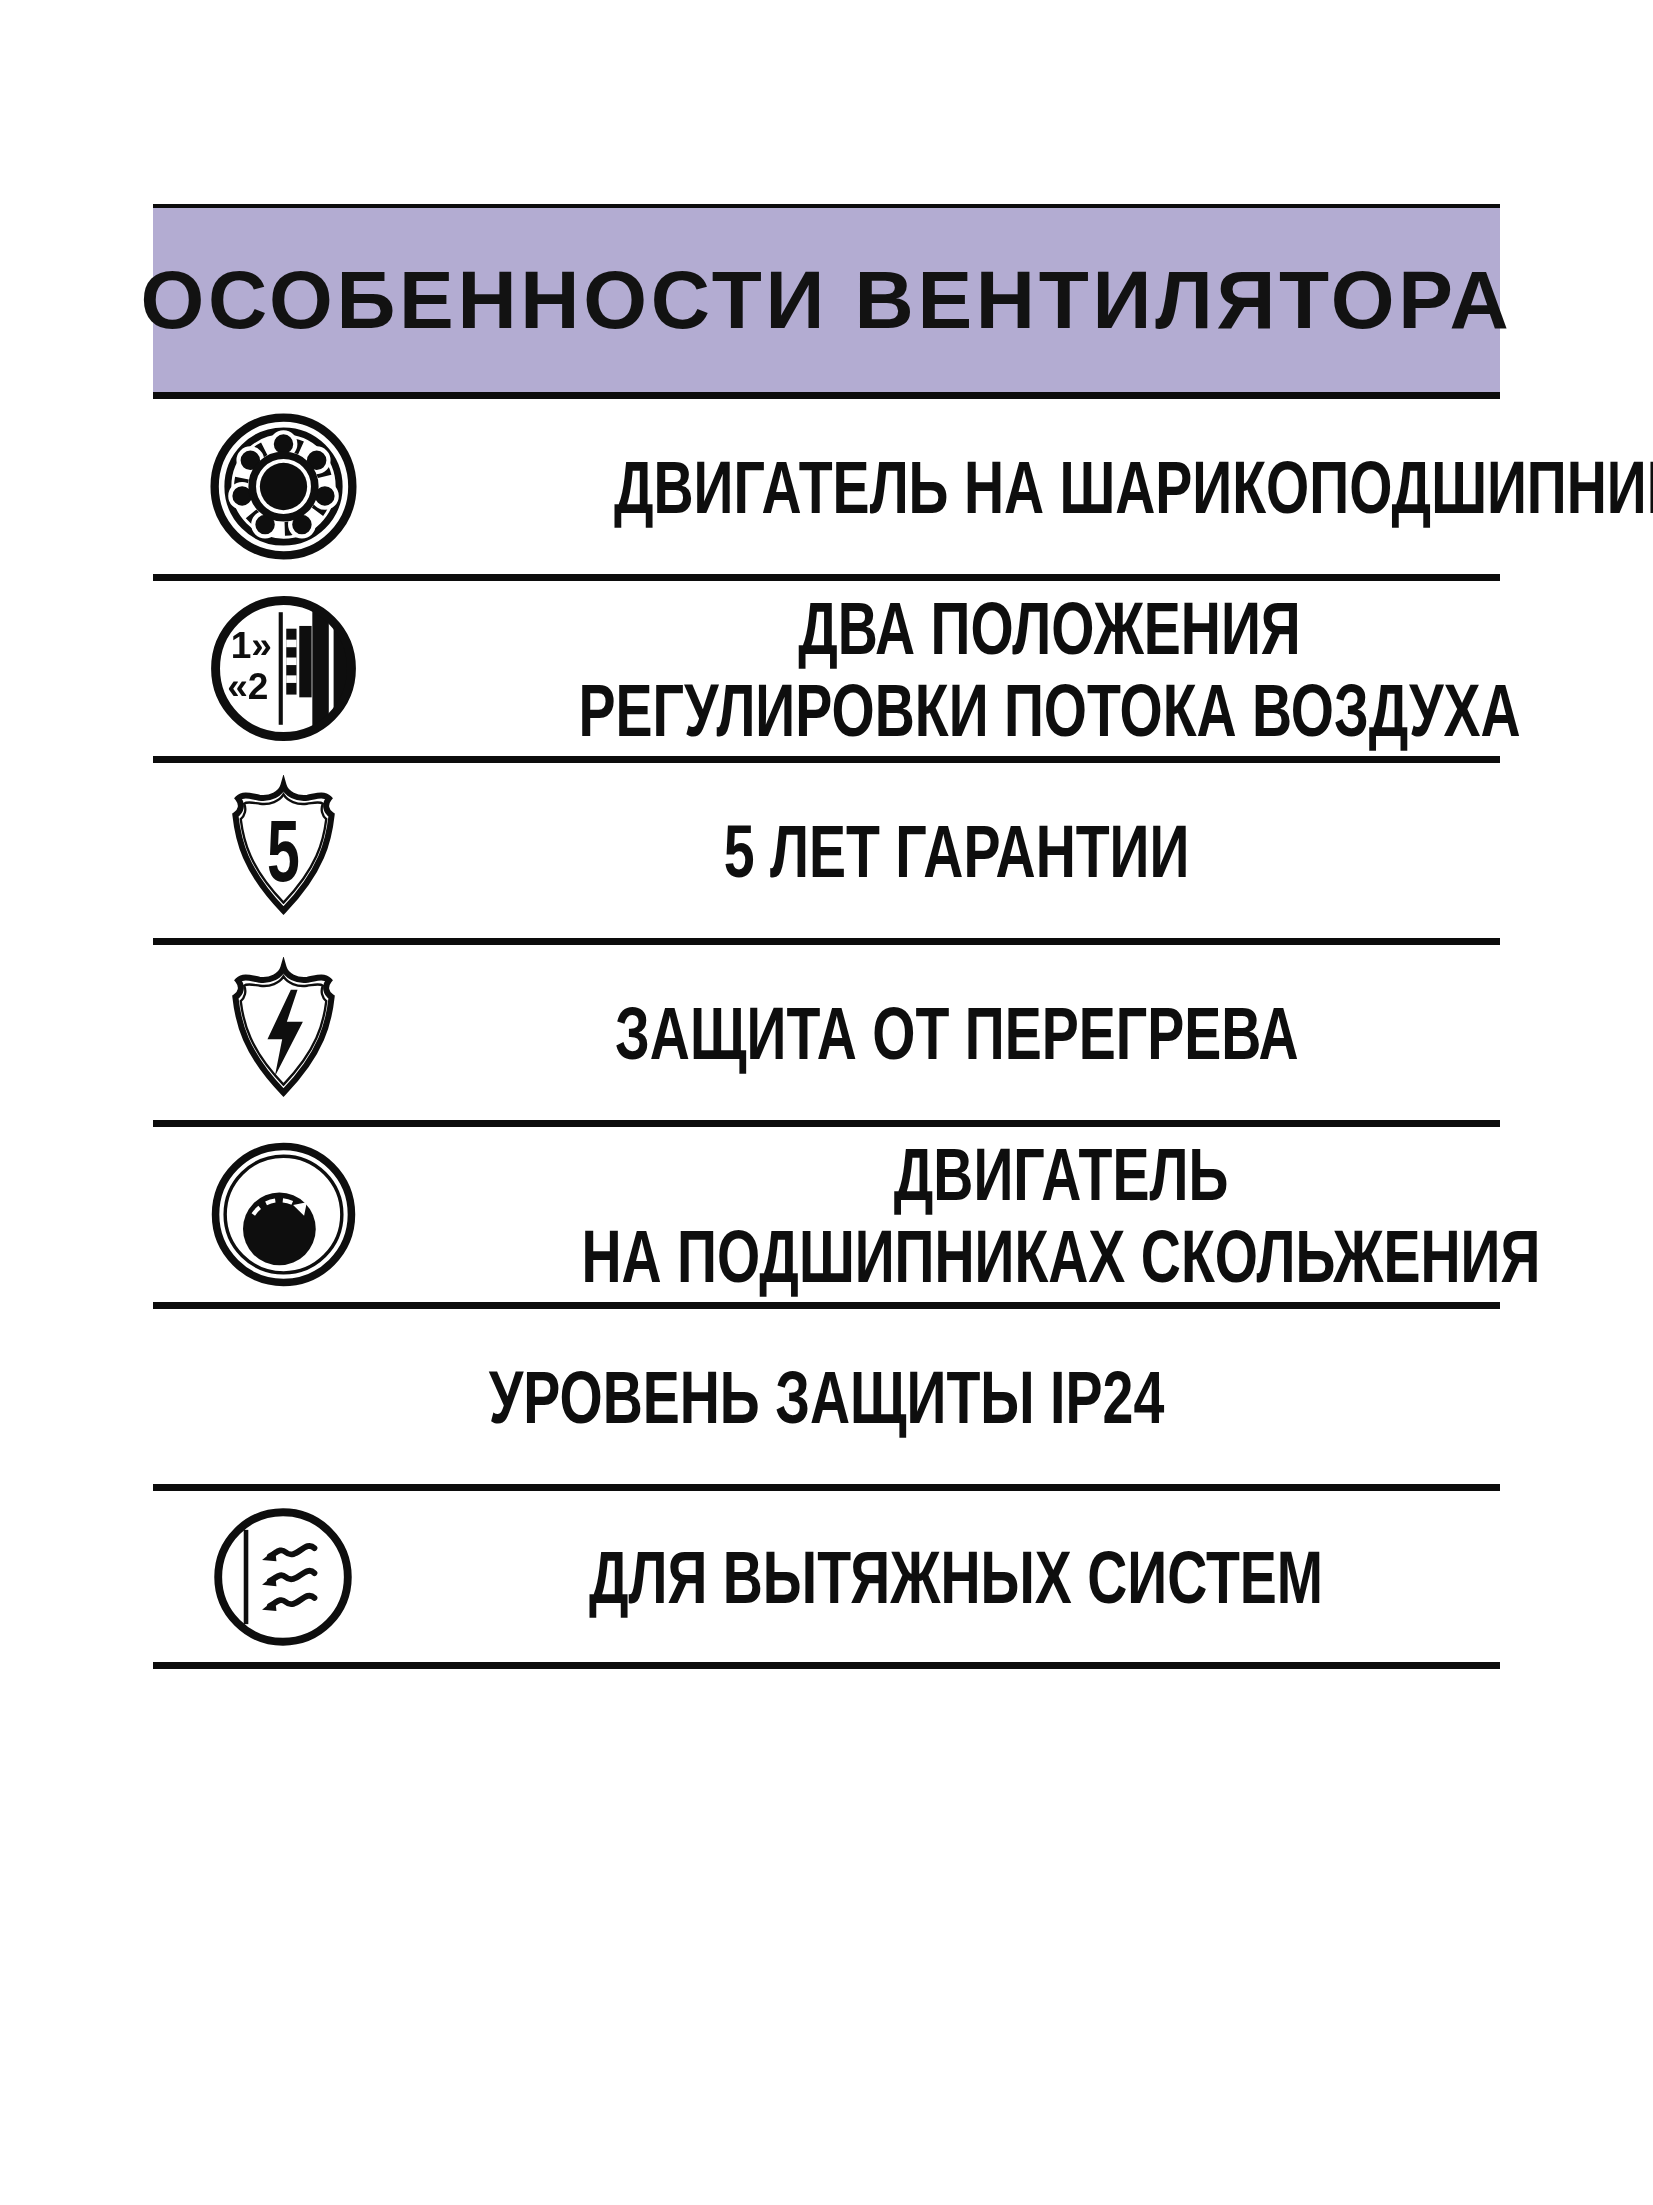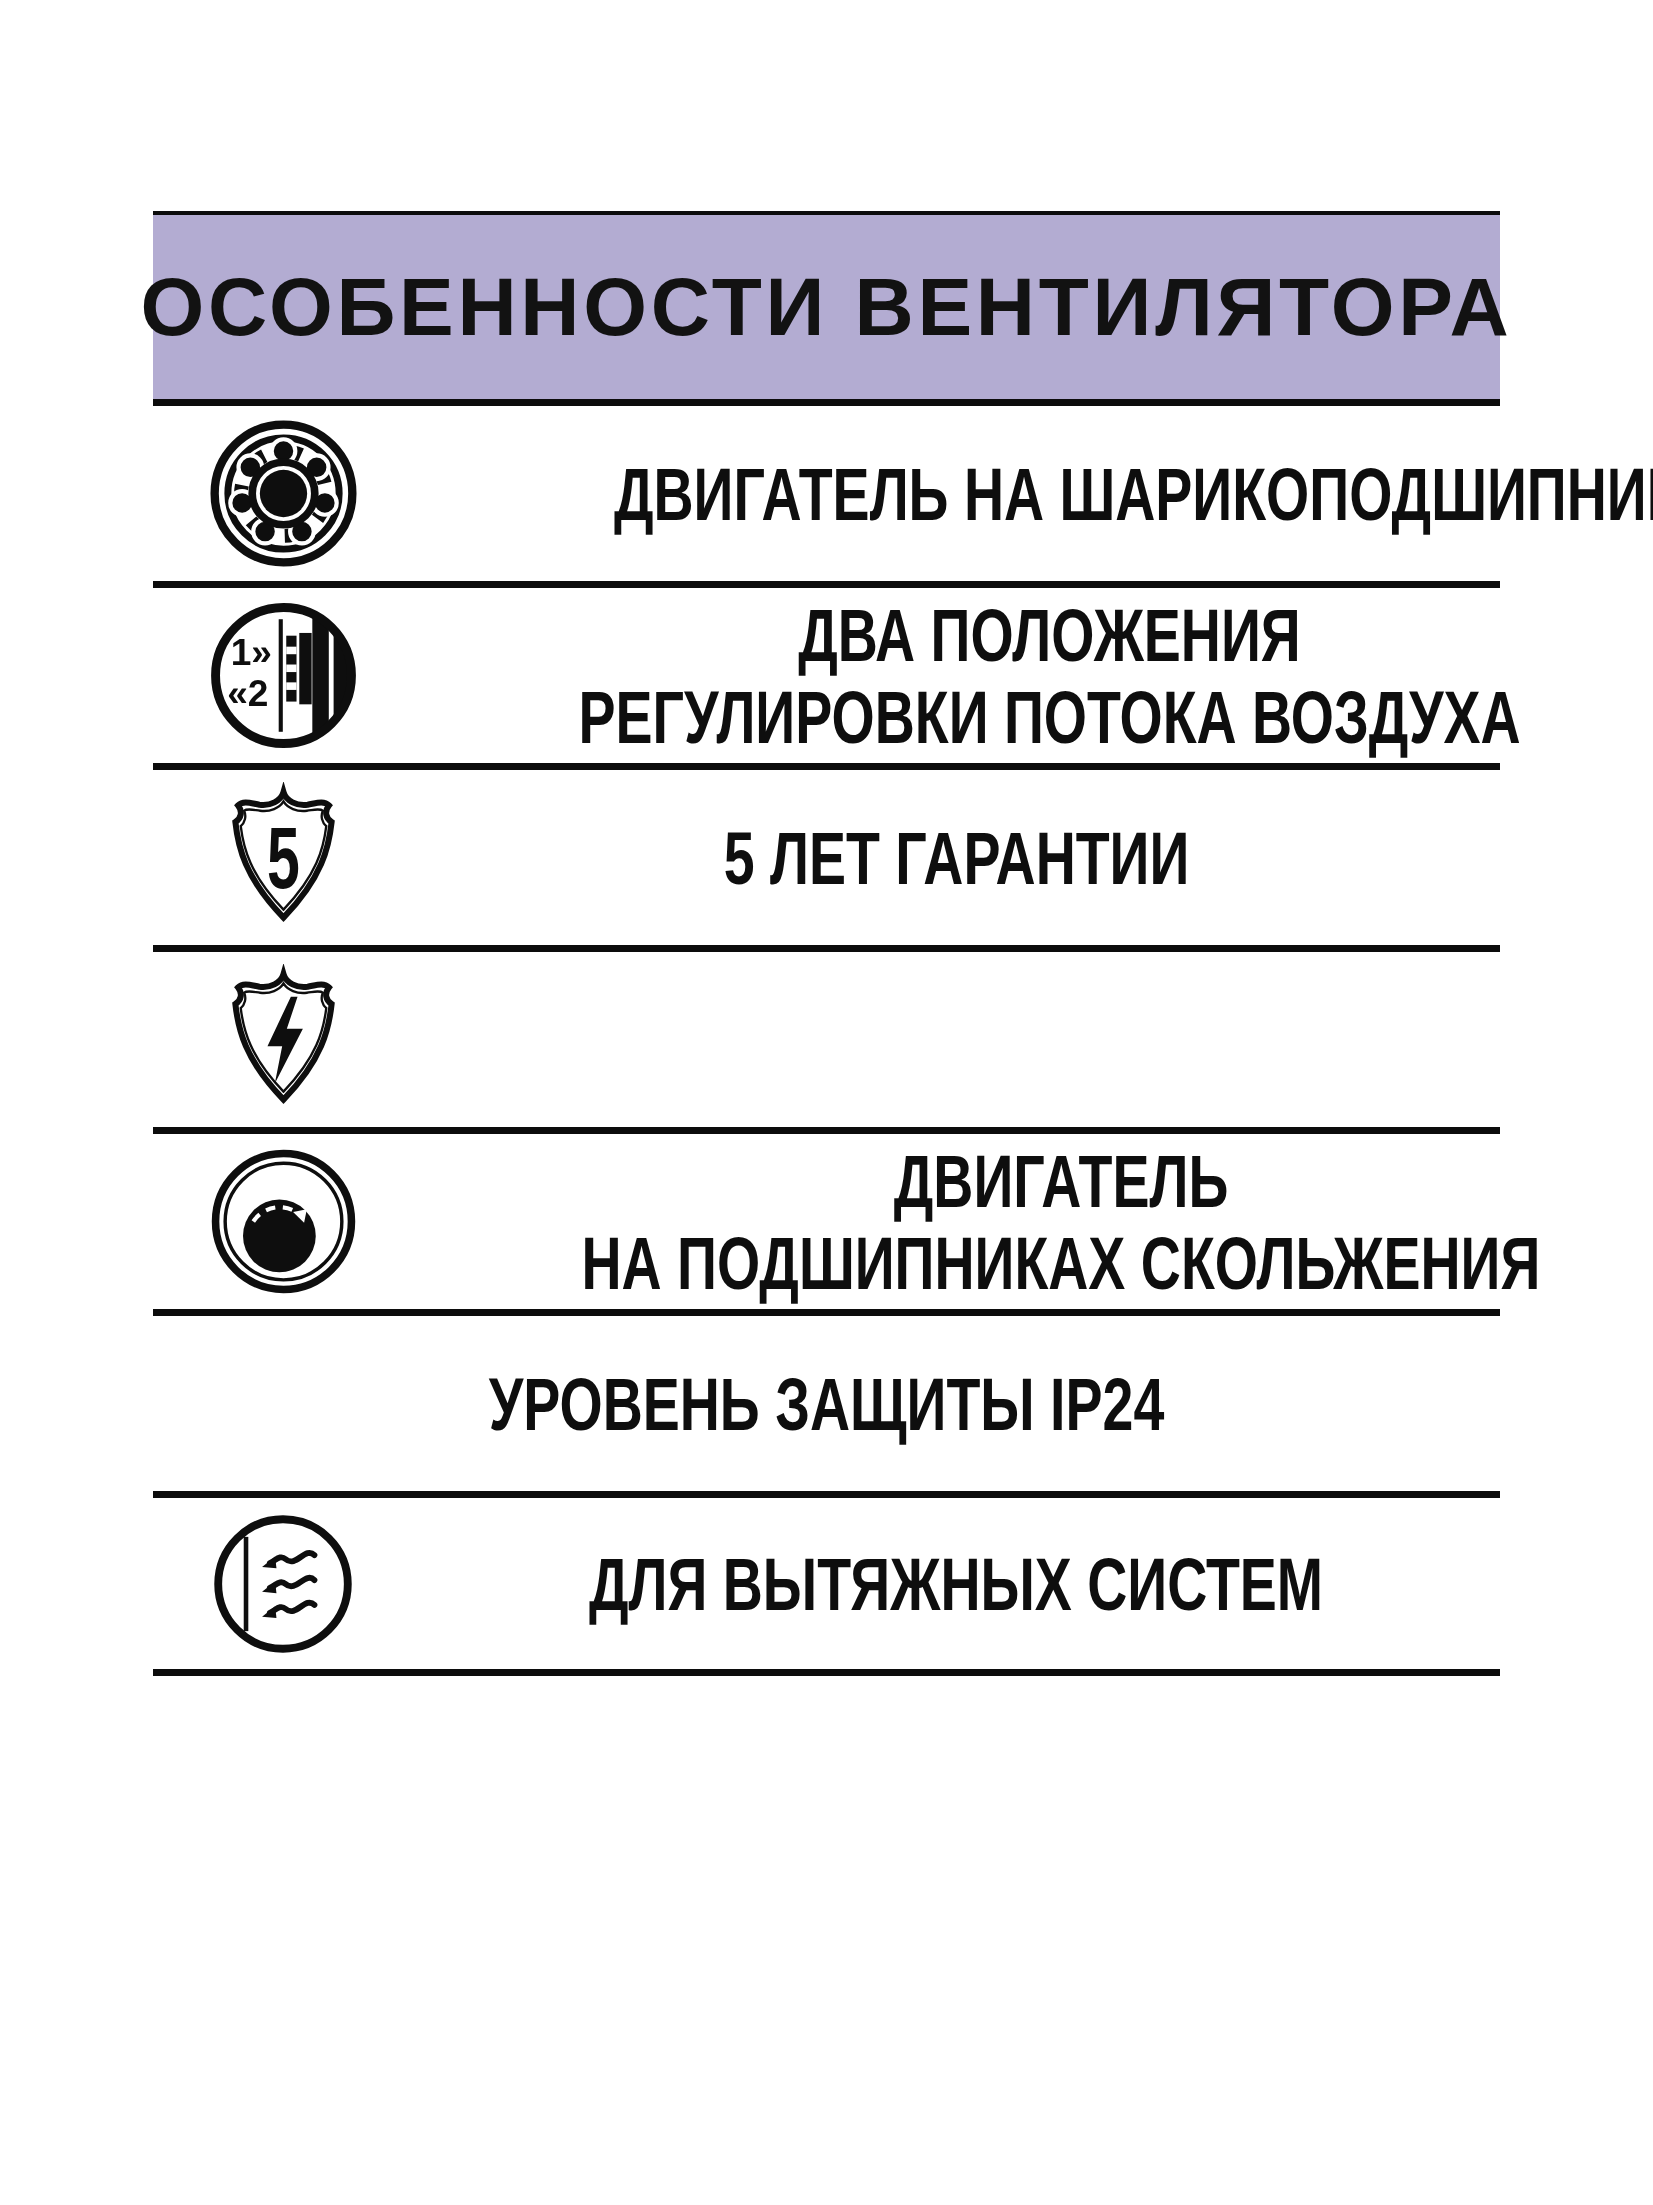--- a/index.html
+++ b/index.html
@@ -1,18 +1,18 @@
 <!DOCTYPE html>
 <html style="font-size:11.8px"><head>
 <meta charset="utf-8">
 <style>
   html,body{margin:0;padding:0;background:#ffffff;}
   .page{position:relative;width:1654px;height:2205px;background:#ffffff;
         font-family:"Liberation Sans",sans-serif;color:#101010;overflow:hidden;}
-  .content{position:absolute;left:153px;top:211px;width:1347px;}
+  .content{position:absolute;left:153px;top:204px;width:1347px;}
   .band{box-sizing:border-box;height:195px;border-top:4.4px solid #0c0c0c;border-bottom:7.4px solid #0c0c0c;
         display:flex;align-items:center;justify-content:center;}
   .band-title{font-size:82px;font-weight:bold;letter-spacing:3.7px;color:#121212;white-space:nowrap;}
   .row{box-sizing:border-box;height:182px;border-bottom:7.4px solid #0c0c0c;
        display:flex;align-items:center;}
   .row.last{height:178px;}
   .icon-cell{width:260px;flex:0 0 260px;display:flex;align-items:center;justify-content:center;}
   .icon-cell svg{display:block;}
   .text-cell{flex:1;display:flex;flex-direction:column;align-items:center;justify-content:center;}
   .fline{font-size:75px;font-weight:bold;line-height:82px;white-space:nowrap;color:#0e0e0e;
@@ -106,20 +106,23 @@
         <svg width="147" height="151" viewBox="0 0 220 220">
           <path d="M110 12 C114 26 130 33 146 31 C158 29 170 24 178 32 C171 41 173 51 182 57
                    C178 94 168 140 110 200 C52 140 42 94 38 57 C47 51 49 41 42 32
                    C50 24 62 29 74 31 C90 33 106 26 110 12 Z" fill="none" stroke="#0e0e0e" stroke-width="9"></path>
           <path d="M110 26 C116 36 130 42 145 40 C154 39 164 36 169 40 C165 48 168 58 174 63
                    C170 96 160 136 110 188 C60 136 50 96 46 63 C52 58 55 48 51 40
                    C56 36 66 39 75 40 C90 42 104 36 110 26 Z" fill="none" stroke="#0e0e0e" stroke-width="3.5"></path>
           <polygon points="121,46 86,120 108,120 97,176 139,94 115,94 131,46" fill="#0e0e0e"></polygon>
         </svg>
       </div>
+      <div class="text-cell">
+        <div class="fline">ЗАЩИТА ОТ ПЕРЕГРЕВА</div>
+      </div>
     </div>
 
     <div class="row">
       <div class="icon-cell">
         <svg width="151" height="151" viewBox="0 0 220 220">
           <circle cx="110" cy="110" r="99" fill="none" stroke="#0e0e0e" stroke-width="11"></circle>
           <circle cx="110" cy="110" r="85" fill="none" stroke="#0e0e0e" stroke-width="5"></circle>
           <circle cx="104" cy="131" r="53" fill="#0e0e0e"></circle>
           <path d="M66,110 A46 46 0 0 1 134,100" fill="none" stroke="#ffffff" stroke-width="6" stroke-dasharray="14 11"></path>
           <polygon points="140,112 124,96 144,92" fill="#ffffff"></polygon>

